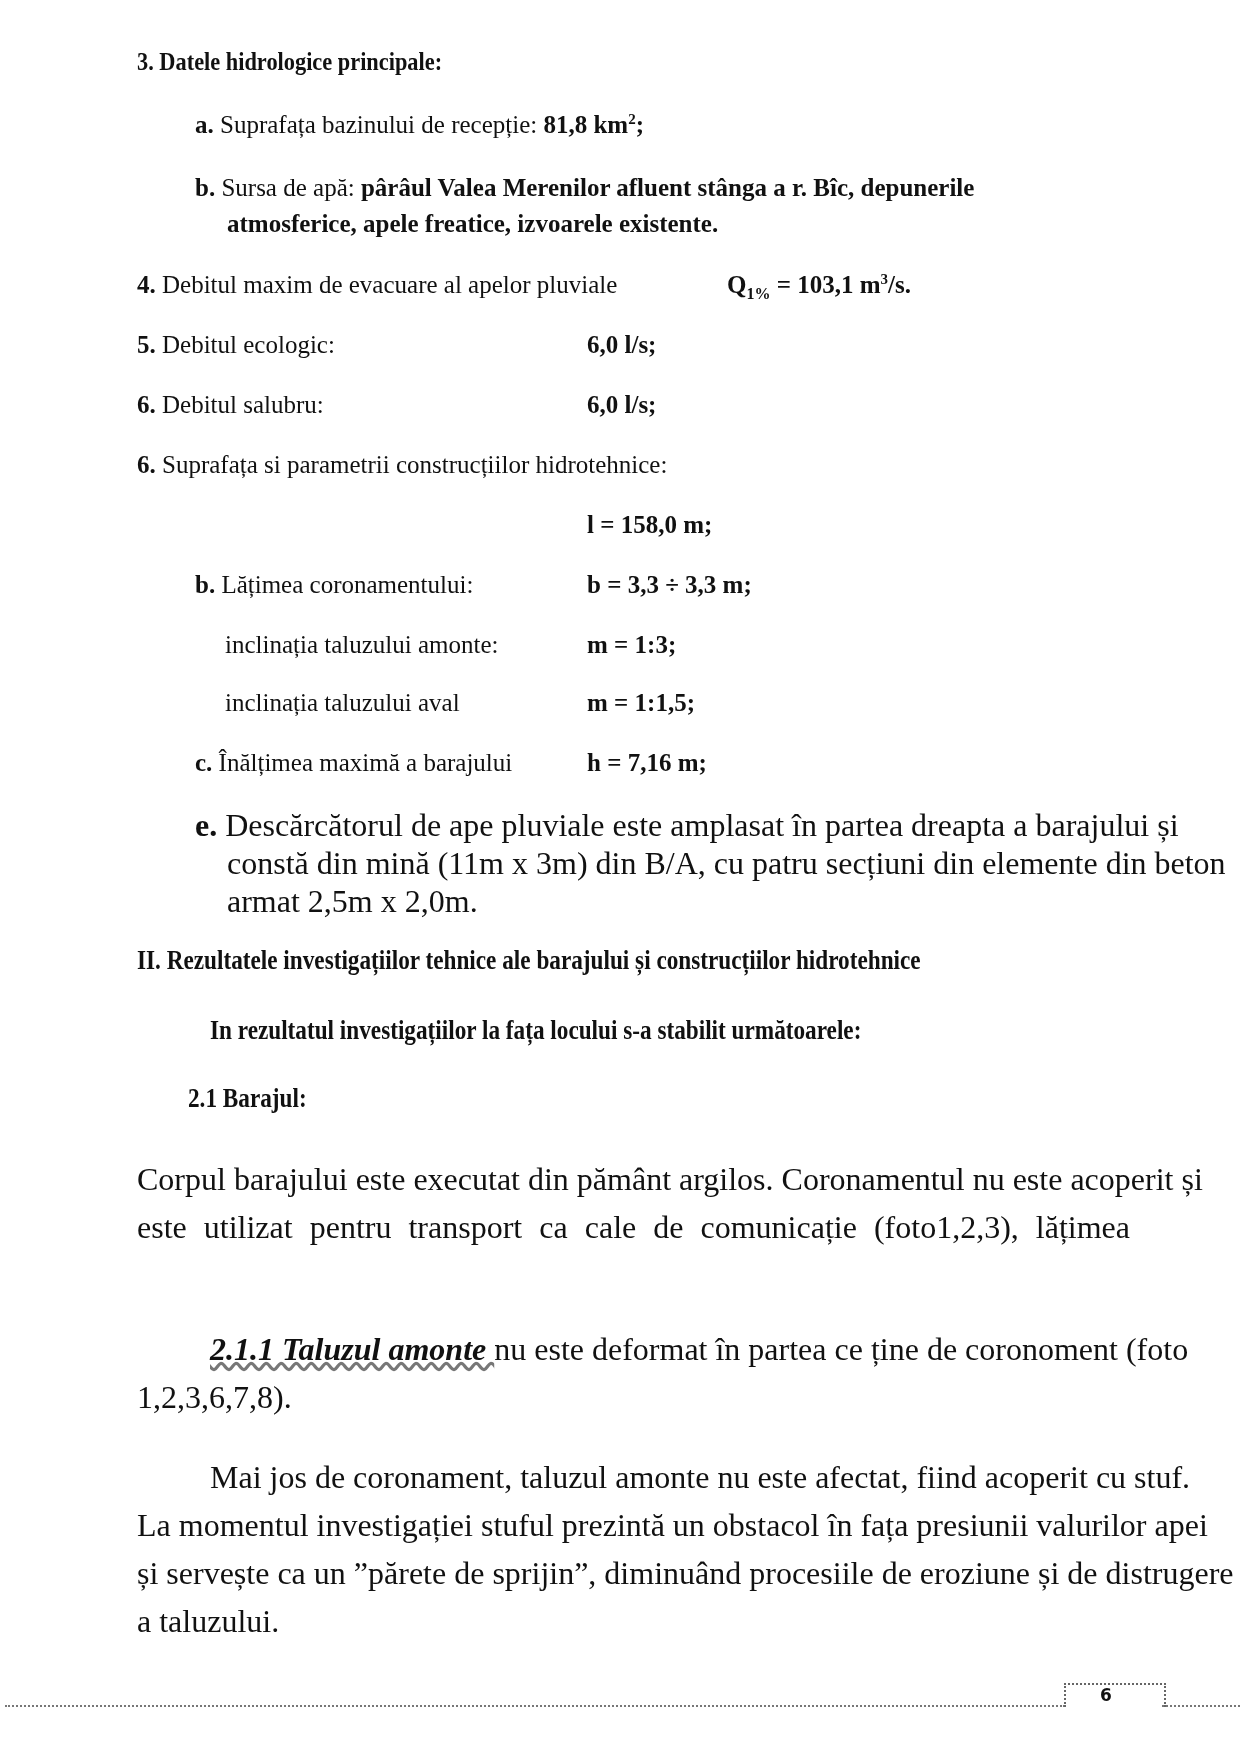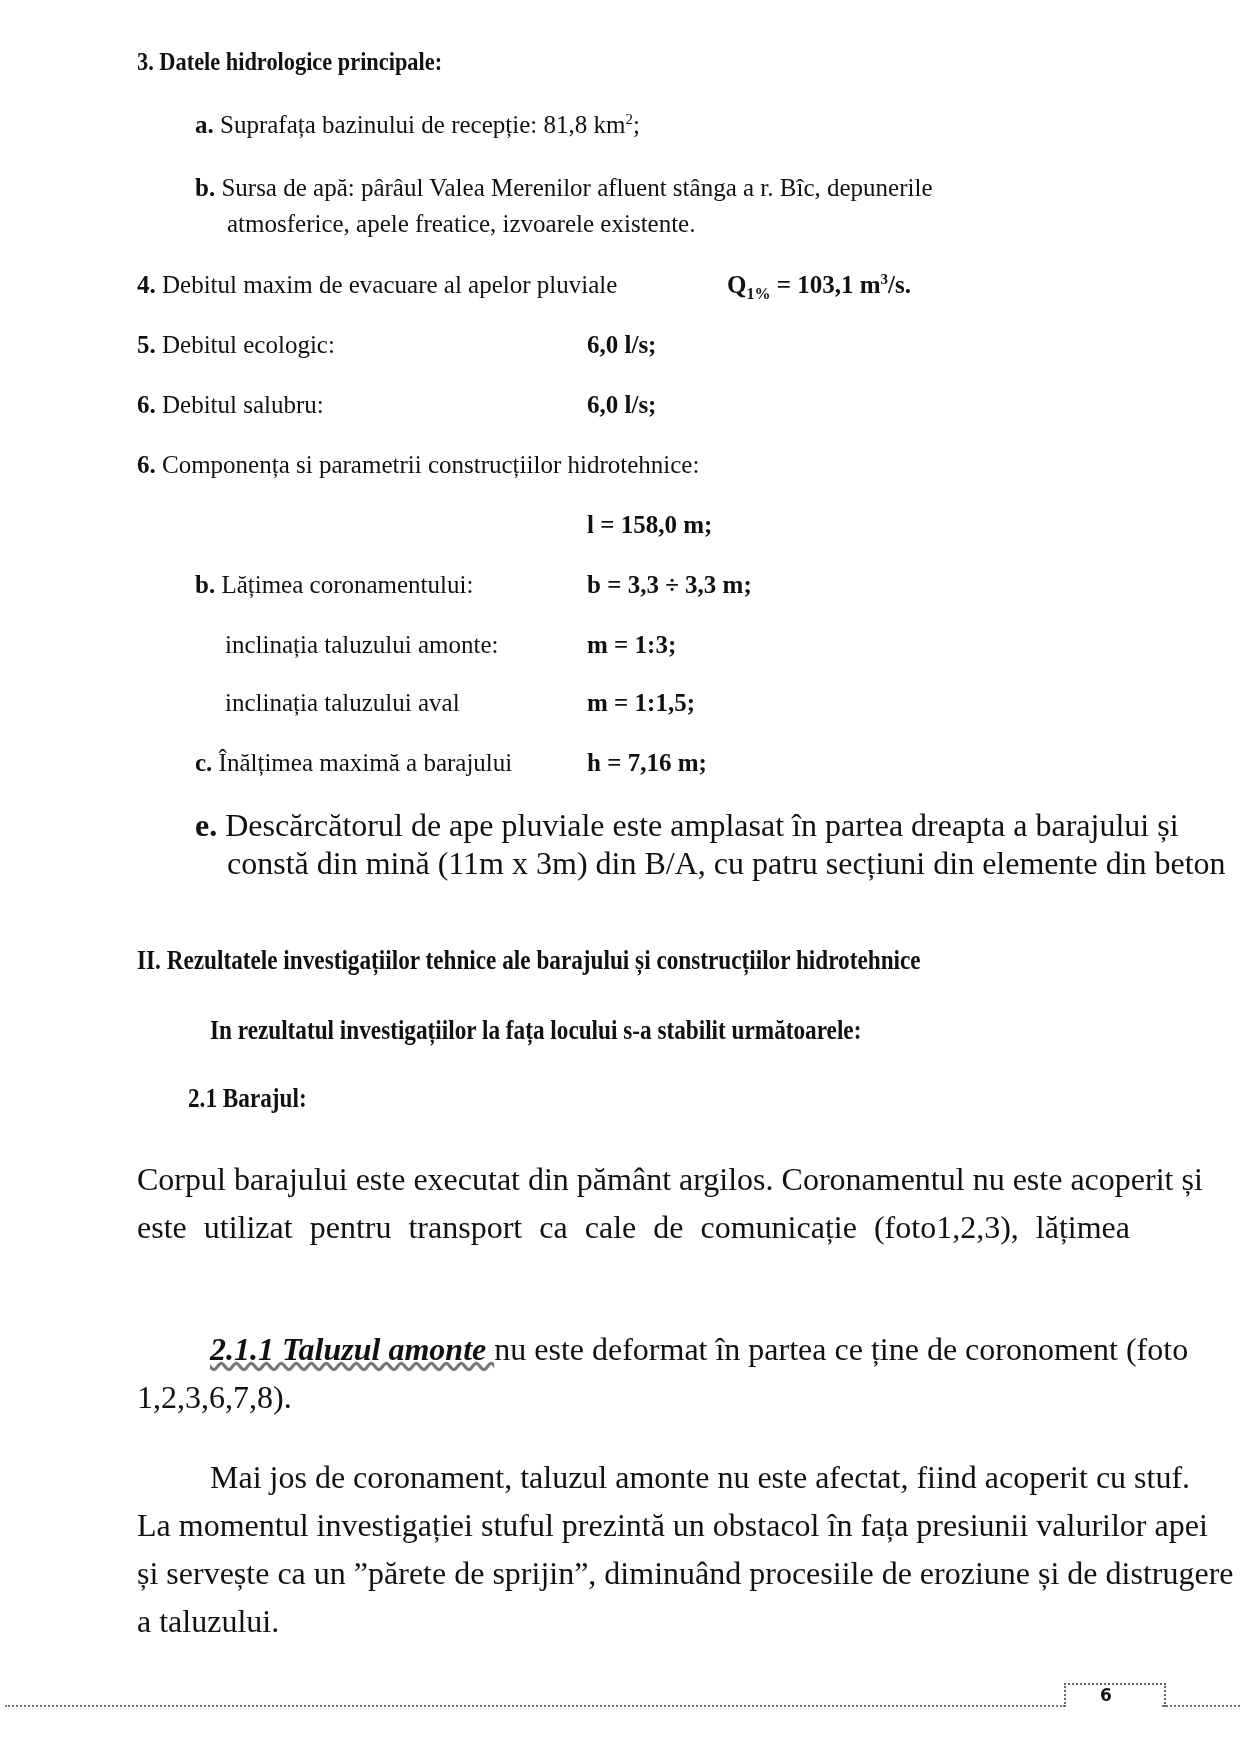--- a/index.html
+++ b/index.html
@@ -1,20 +1,20 @@
 <!DOCTYPE html>
 <html><head>
 <meta charset="utf-8">
 <style>
   html, body { margin: 0; padding: 0; background: #ffffff; }
   body { width: 1240px; height: 1753px; position: relative; overflow: hidden;
          font-family: "Liberation Serif", "DejaVu Serif", serif; color: #111; }
   .page { position: absolute; left: 0; top: 0; width: 1240px; height: 1753px; }
   .line { position: absolute; white-space: nowrap; font-size: 25px; line-height: 30px; }
-  .b { font-weight: normal; }
+  .b { font-weight: bold; }
   .h { font-weight: bold; font-size: 26px; transform: scaleX(0.86); transform-origin: left center; }
   .lbl { font-weight: bold; }
   .val { position: absolute; font-weight: bold; white-space: nowrap; font-size: 25px; line-height: 30px; }
   .para { position: absolute; font-size: 32px; line-height: 48px; text-align: justify; }
   .para .ln { display: block; text-align: justify; text-align-last: justify; white-space: nowrap; }
   .para .ln.last { text-align-last: left; }
   .ital-u { font-weight: bold; font-style: italic; text-decoration: underline; text-decoration-style: wavy; text-decoration-color: #777; }
   sup { font-size: 15px; line-height: 0; }
   sub { font-size: 16px; line-height: 0; }
   .footer-line { position: absolute; top: 1705px; height: 0; border-top: 2px dotted #777; }
@@ -49,21 +49,21 @@
     <span class="lbl">5.</span><span> Debitul ecologic:</span>
   </div>
   <div class="val" style="left:587px; top:330px;">6,0 l/s;</div>
 
   <div class="line" style="left:137px; top:390px;">
     <span class="lbl">6.</span><span> Debitul salubru:</span>
   </div>
   <div class="val" style="left:587px; top:390px;">6,0 l/s;</div>
 
   <div class="line" style="left:137px; top:450px;">
-    <span class="lbl">6.</span><span> Componența si parametrii construcțiilor hidrotehnice:</span>
+    <span class="lbl">6.</span><span> Suprafața si parametrii construcțiilor hidrotehnice:</span>
   </div>
 
   <div class="val" style="left:587px; top:510px;">l =  158,0 m;</div>
 
   <div class="line" style="left:195px; top:570px;">
     <span class="lbl">b.</span><span> Lățimea  coronamentului:</span>
   </div>
   <div class="val" style="left:587px; top:570px;">b =  3,3 ÷ 3,3 m;</div>
 
   <div class="line" style="left:225px; top:630px;">
@@ -77,20 +77,21 @@
   <div class="val" style="left:587px; top:688px;">m = 1:1,5;</div>
 
   <div class="line" style="left:195px; top:748px;">
     <span class="lbl">c.</span><span> Înălțimea maximă a barajului</span>
   </div>
   <div class="val" style="left:587px; top:748px;">h = 7,16 m;</div>
 
   <div class="para" style="left:195px; top:806px; width:935px; line-height:38px;">
     <span class="ln"><span class="lbl">e.</span><span> Descărcătorul de ape pluviale este amplasat în partea dreapta a barajului și</span></span>
     <span class="ln" style="margin-left:32px;">constă din mină (11m x 3m) din B/A, cu patru secțiuni din elemente din beton</span>
+    <span class="ln last" style="margin-left:32px;">armat 2,5m x 2,0m.</span>
   </div>
 
   <div class="line h" style="left:137px; top:945px; font-size:27px;">II. Rezultatele investigațiilor tehnice ale barajului și construcțiilor  hidrotehnice</div>
   <div class="line h" style="left:210px; top:1015px; font-size:27px;">In rezultatul  investigațiilor la  fața locului s-a stabilit  următoarele:</div>
   <div class="line h" style="left:188px; top:1083px; font-size:27px;">2.1 Barajul:</div>
 
   <div class="para" style="left:137px; top:1155px; width:993px;">
     <span class="ln">Corpul barajului este executat din pământ argilos. Coronamentul nu este acoperit și</span>
     <span class="ln">este utilizat pentru transport ca cale de comunicație (foto1,2,3), lățimea</span>
   </div>

